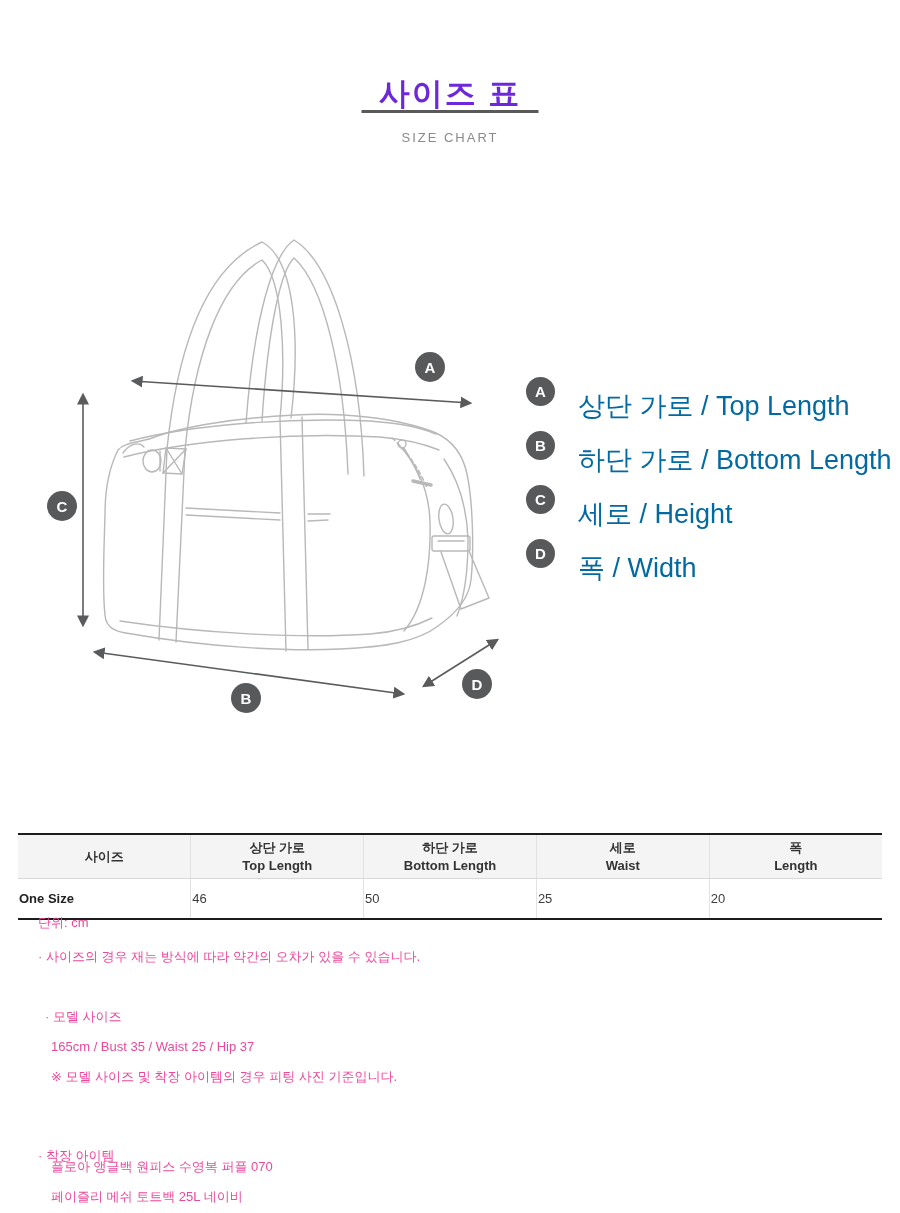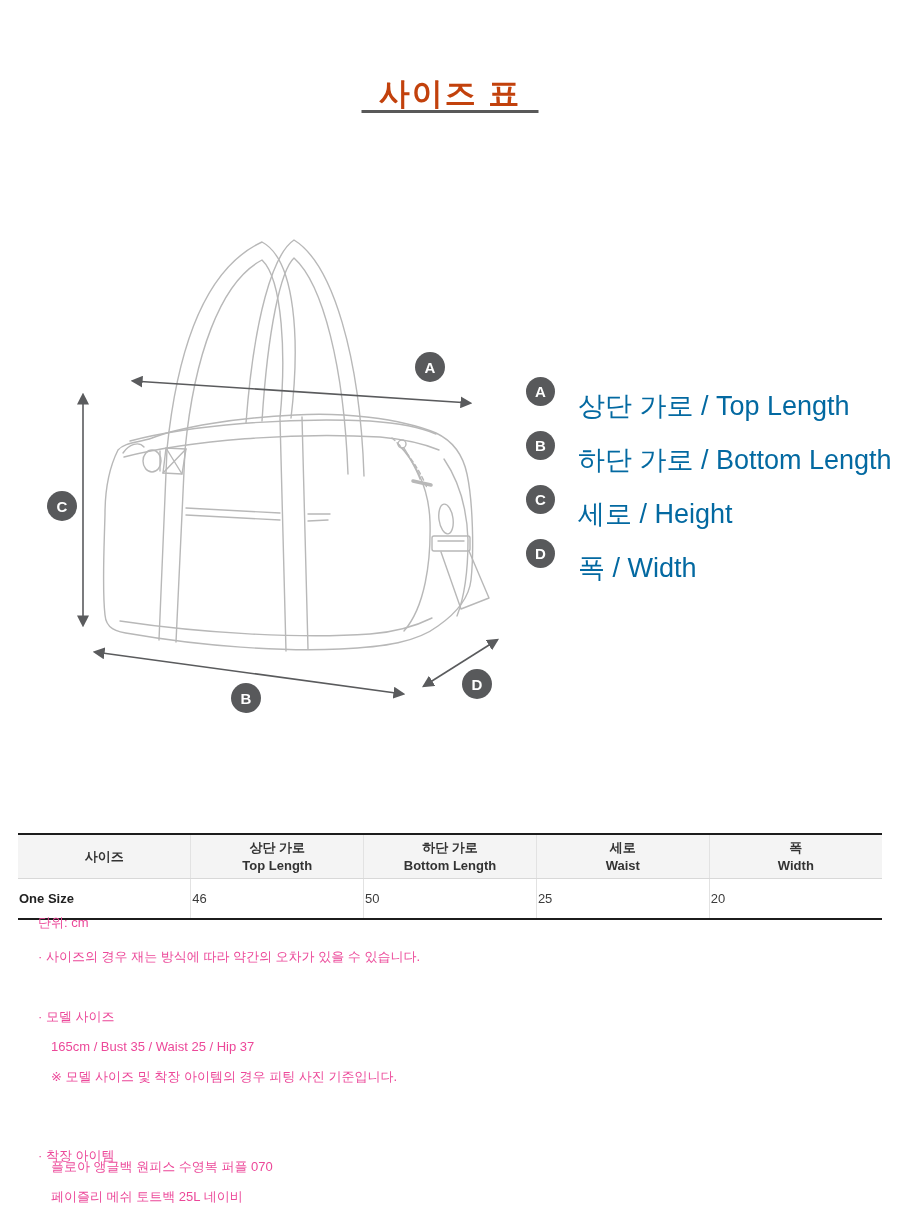--- a/index.html
+++ b/index.html
@@ -3,21 +3,21 @@
 <meta charset="utf-8">
 <style>
   html,body { margin:0; padding:0; background:#ffffff; }
   .page {
     position:relative; width:900px; height:1213px; background:#ffffff;
     font-family:"Liberation Sans","DejaVu Sans",sans-serif; overflow:hidden;
   }
   
   .page-title {
     position:absolute; top:57px; left:0; right:0; text-align:center;
-    font-size:31px; font-weight:700; color:#c2410c; letter-spacing:2px; line-height:1;
+    font-size:31px; font-weight:700; color:#6d28d9; letter-spacing:2px; line-height:1;
   }
   .title-underline {
     position:absolute; top:110px; left:50%; transform:translateX(-50%);
     width:177px; height:3px; background:#595959;
   }
   .page-subtitle {
     position:absolute; top:131px; left:0; right:0; text-align:center;
     font-size:13px; font-weight:500; color:#8a8a8a; letter-spacing:2px; line-height:1;
   }
   
@@ -53,20 +53,21 @@
     position:absolute; font-size:13px; color:#ec4899; line-height:1.2; white-space:nowrap;
   }
 </style>
 </head>
 <body>
 
 <div class="page">
 
   <h1 class="page-title">사이즈 표</h1>
   <div class="title-underline"></div>
+  <div class="page-subtitle">SIZE CHART</div>
 
   <svg class="diagram-svg" width="470" height="495" viewBox="0 0 470 495">
     <defs>
       <marker id="ah" viewBox="0 0 10 10" refX="8" refY="5" markerWidth="7.5" markerHeight="7.5" orient="auto-start-reverse">
         <path d="M0,0 L10,5 L0,10 z" fill="#5a5b5d"></path>
       </marker>
     </defs>
 
     <g fill="none" stroke="#b8b8b8" stroke-width="1.4" stroke-linecap="round" stroke-linejoin="round">
 
@@ -172,37 +173,37 @@
         <th>
           <span class="hline">하단 가로</span>
           <span class="hline">Bottom Length</span>
         </th>
         <th>
           <span class="hline">세로</span>
           <span class="hline">Waist</span>
         </th>
         <th>
           <span class="hline">폭</span>
-          <span class="hline">Width</span>
+          <span class="hline">Length</span>
         </th>
       </tr>
     </thead>
     <tbody>
       <tr>
         <td class="size-cell">One Size</td>
         <td>46</td>
         <td>50</td>
         <td>25</td>
         <td>20</td>
       </tr>
     </tbody>
   </table>
 
   <div class="note" style="top:915px; left:38px;">단위: cm</div>
   <div class="note" style="top:949px; left:38px;">· 사이즈의 경우 재는 방식에 따라 약간의 오차가 있을 수 있습니다.</div>
-  <div class="note" style="top:1009px; left:38px;">· 모델 사이즈</div>
+  <div class="note" style="top:1009px; left:45px;">· 모델 사이즈</div>
   <div class="note" style="top:1039px; left:51px;">165cm / Bust 35 / Waist 25 / Hip 37</div>
   <div class="note" style="top:1069px; left:51px;">※ 모델 사이즈 및 착장 아이템의 경우 피팅 사진 기준입니다.</div>
   <div class="note" style="top:1129px; left:38px;margin-top:19px;">· 착장 아이템</div>
   <div class="note" style="top:1159px; left:51px;">플로아 앵글백 원피스 수영복 퍼플 070</div>
   <div class="note" style="top:1189px; left:51px;">페이즐리 메쉬 토트백 25L 네이비</div>
 
 </div>
 
 </body></html>

